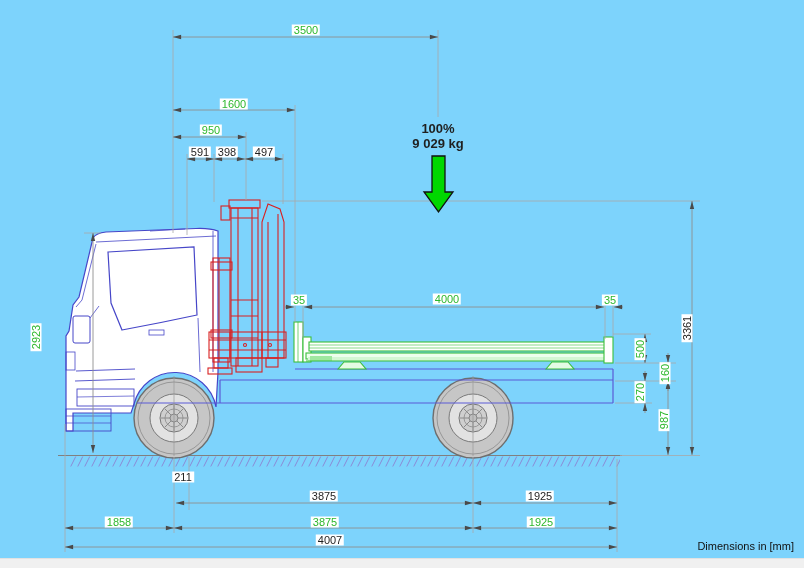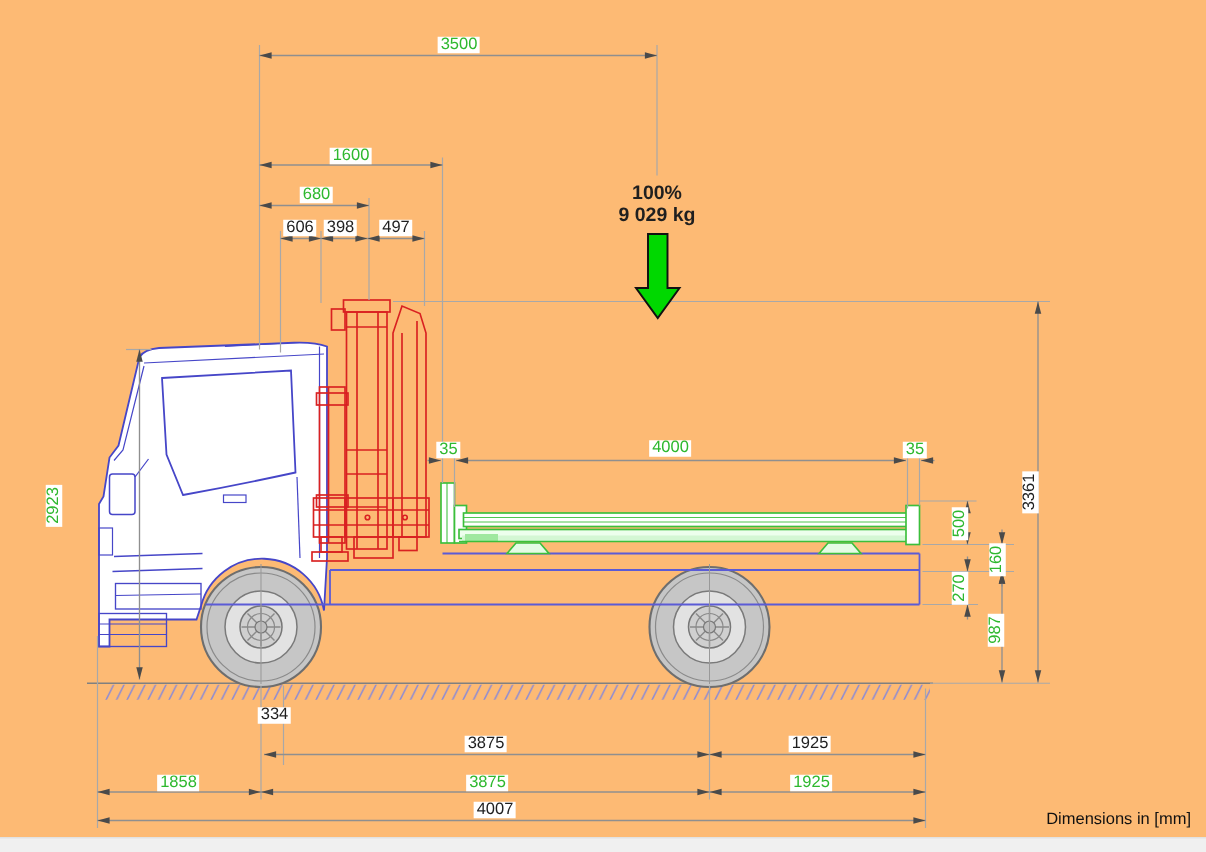--- a/index.html
+++ b/index.html
@@ -1,16 +1,16 @@
 <!DOCTYPE html>
 <html><head>
 <meta charset="utf-8">
 <style>
   html,body{margin:0;padding:0;background:#fff;}
-  #stage{position:relative;width:804px;height:568px;background:#fdba74;overflow:hidden;
+  #stage{position:relative;width:804px;height:568px;background:#7dd3fc;overflow:hidden;
          font-family:"Liberation Sans",sans-serif;}
   #drawing{position:absolute;left:0;top:0;}
   .dim{position:absolute;transform:translate(-50%,-50%);font-size:11px;line-height:1;
        background:#fff;padding:0 2px;white-space:nowrap;z-index:5;}
   .rot{transform:translate(-50%,-50%) rotate(-90deg);}
   .g{color:#2eb82e;}
   .k{color:#1f1f1f;}
   .load{font-weight:bold;font-size:13px;background:transparent;}
   .footer{position:absolute;left:676px;top:540px;width:118px;text-align:right;
           transform:none;font-size:11px;color:#111;background:transparent;z-index:5;}
@@ -182,40 +182,40 @@
       <line x1="174" y1="528" x2="473" y2="528" marker-start="url(#arr)" marker-end="url(#arr)"></line>
       <line x1="473" y1="528" x2="617" y2="528" marker-start="url(#arr)" marker-end="url(#arr)"></line>
       <line x1="65" y1="547" x2="617" y2="547" marker-start="url(#arr)" marker-end="url(#arr)"></line>
     </g>
 
     <polygon points="432,156 445,156 445,192 453,192 438.5,212 424,192 432,192" fill="#00d800" stroke="#111" stroke-width="1.3"></polygon>
   </svg>
 
   <div class="dim g" style="left:306px;top:30px">3500</div>
   <div class="dim g" style="left:234px;top:104px">1600</div>
-  <div class="dim g" style="left:211px;top:130px">680</div>
-  <div class="dim k" style="left:200px;top:152px">606</div>
+  <div class="dim g" style="left:211px;top:130px">950</div>
+  <div class="dim k" style="left:200px;top:152px">591</div>
   <div class="dim k" style="left:227px;top:152px">398</div>
   <div class="dim k" style="left:264px;top:152px">497</div>
 
   <div class="dim k load" style="left:438px;top:128px">100%</div>
   <div class="dim k load" style="left:438px;top:143px">9 029 kg</div>
 
   <div class="dim g" style="left:299px;top:300px">35</div>
   <div class="dim g" style="left:447px;top:299px">4000</div>
   <div class="dim g" style="left:610px;top:300px">35</div>
 
   <div class="dim g rot" style="left:36px;top:337px">2923</div>
   <div class="dim g rot" style="left:640px;top:349px">500</div>
   <div class="dim g rot" style="left:665px;top:373px">160</div>
   <div class="dim g rot" style="left:640px;top:392px">270</div>
   <div class="dim g rot" style="left:664px;top:420px">987</div>
   <div class="dim k rot" style="left:687px;top:328px">3361</div>
 
-  <div class="dim k" style="left:183px;top:477px">334</div>
+  <div class="dim k" style="left:183px;top:477px">211</div>
   <div class="dim k" style="left:324px;top:496px">3875</div>
   <div class="dim k" style="left:540px;top:496px">1925</div>
   <div class="dim g" style="left:119px;top:522px">1858</div>
   <div class="dim g" style="left:325px;top:522px">3875</div>
   <div class="dim g" style="left:541px;top:522px">1925</div>
   <div class="dim k" style="left:330px;top:540px">4007</div>
 
   <div class="footer">Dimensions in [mm]</div>
   <div class="band"></div>
 </div>

